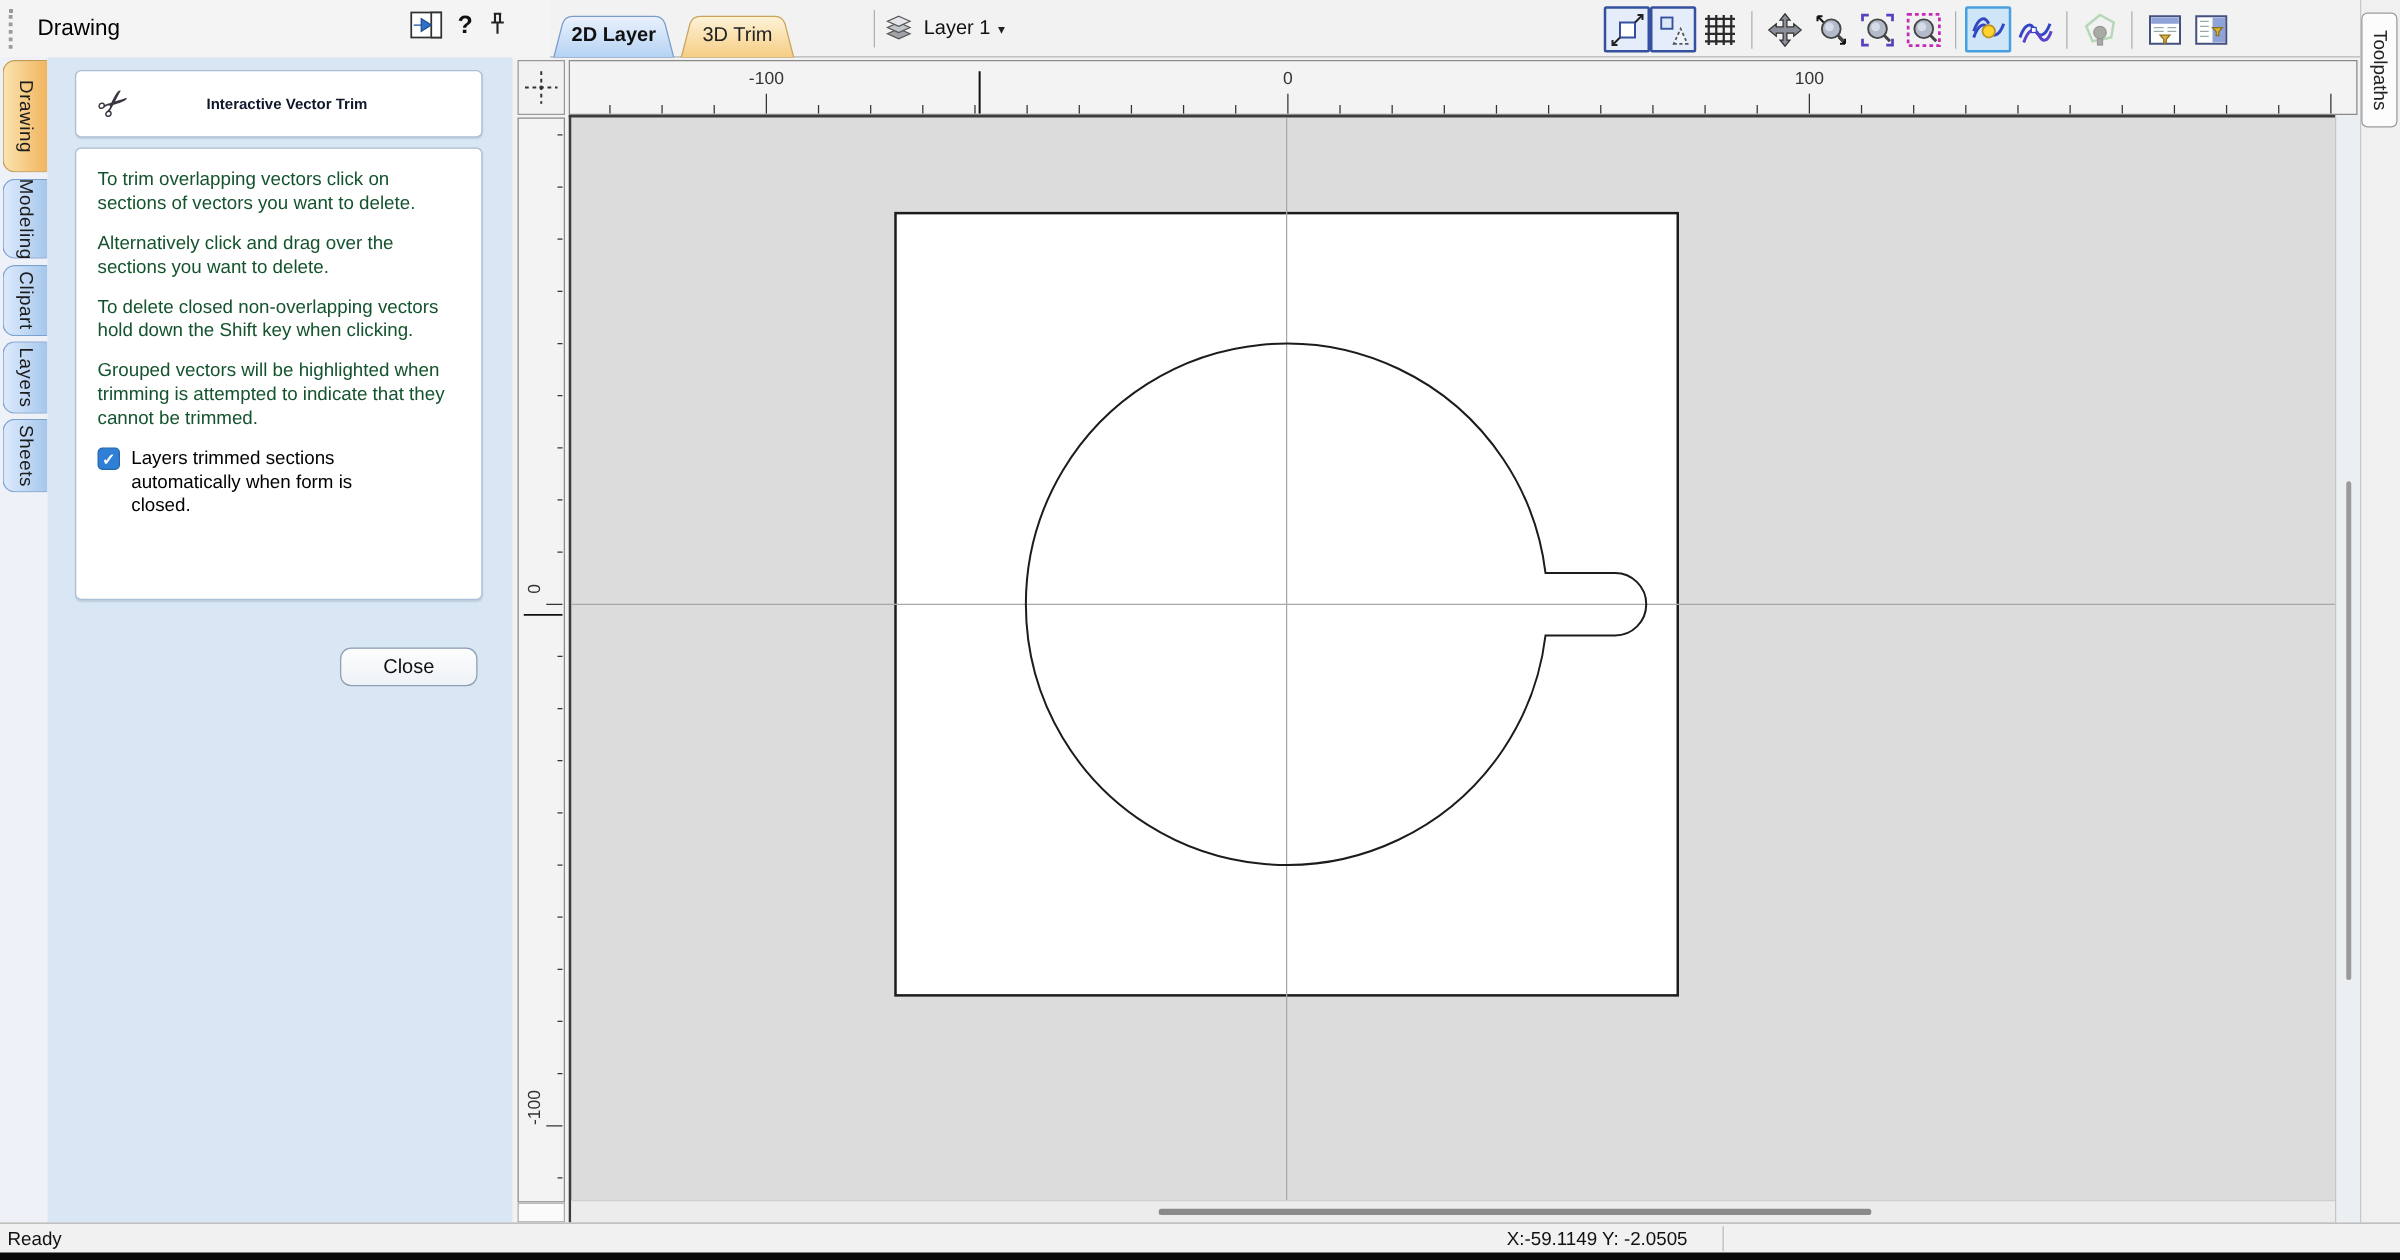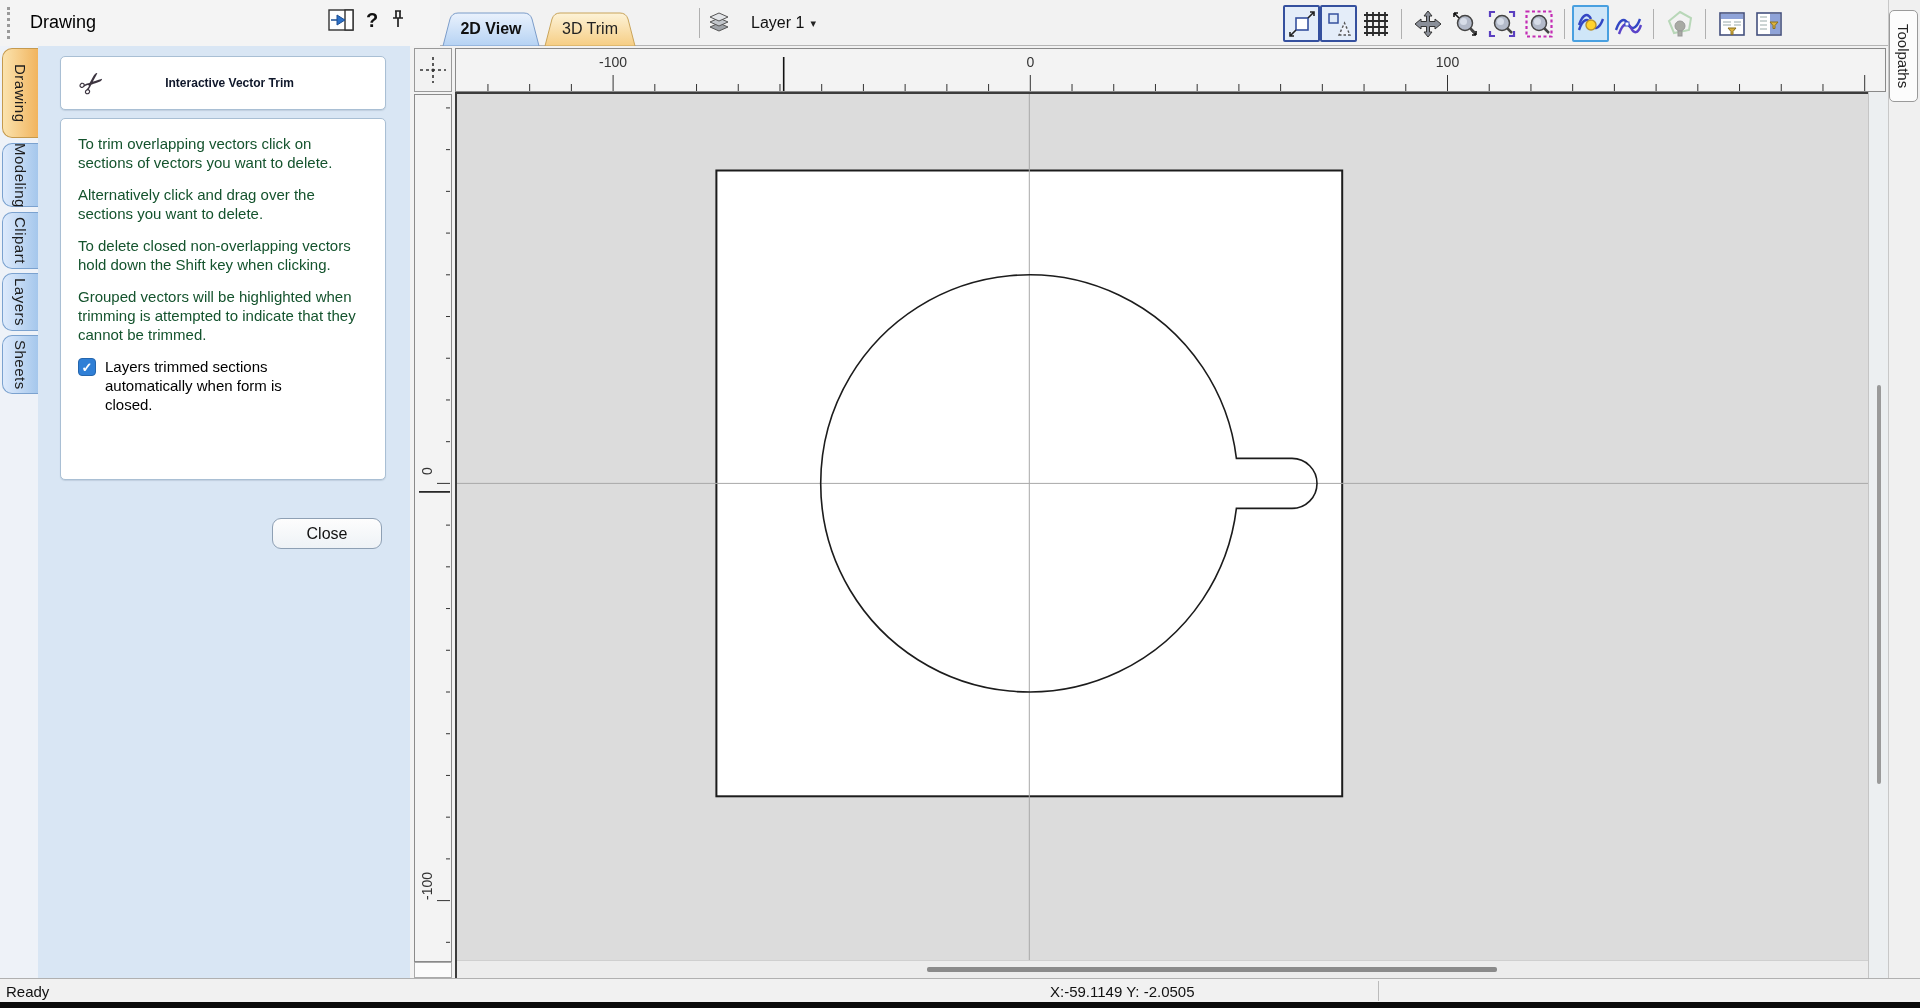--- a/index.html
+++ b/index.html
@@ -7,21 +7,21 @@
   #app { position:relative; width:1920px; height:1008px; background:#f2f2f2; }
 
   
   .topbar { position:absolute; left:440px; top:0; width:1480px; height:46px; background:#f2f2f2; border-bottom:1px solid #b5b5b5; }
   .vtab { position:absolute; height:34px; top:12px; }
   .vtab svg { position:absolute; left:0; top:0; }
   .vtab .vtab-label { position:absolute; left:0; top:0; width:100%; height:34px; display:flex; align-items:center; justify-content:center; font-size:16px; color:#222; }
   .vtab.active .vtab-label { font-weight:bold; color:#101010; }
   .layer-group { position:absolute; left:252px; top:6px; height:34px; display:flex; align-items:center; }
   .tb-sep { width:1px; height:30px; background:#b0b0b0; margin:0 7px; }
-  .layer-label { font-size:16px; color:#111; margin-left:20px; }
+  .layer-label { font-size:16px; color:#111; margin-left:8px; }
   .layer-arrow { font-size:11px; color:#222; margin-left:6px; }
   .tool-row { position:absolute; left:843px; top:5px; display:flex; align-items:center; }
   .tbtn { width:37px; height:37px; display:flex; align-items:center; justify-content:center; border:1px solid transparent; border-radius:2px; }
   .tbtn.framed { border:2px solid #35509e; background:#e4edf9; }
   .tbtn.active { border:2px solid #49a0e0; background:#cfe6f8; }
   .tbtn.disabled { opacity:.75; }
 
   
   .side-header { position:absolute; left:0; top:0; width:440px; height:46px; background:#f4f4f4; }
   .grip { position:absolute; left:7px; top:7px; height:32px; border-left:3px dotted #9a9a9a; }
@@ -65,42 +65,42 @@
 
   
   .right-strip { position:absolute; left:1888px; top:0; width:32px; height:978px; background:#f0f0f0; border-left:1px solid #c8c8c8; }
   .toolpaths-tab { position:absolute; left:1889px; top:10px; width:29px; height:92px; background:#fcfcfc; border:1px solid #9a9a9a; border-radius:5px;
                    display:flex; align-items:center; justify-content:center; }
   .toolpaths-tab span { writing-mode:vertical-rl; font-size:15px; color:#222; }
 
   
   .statusbar { position:absolute; left:0; top:978px; width:1920px; height:24px; background:#f1f1f1; border-top:1px solid #b0b0b0; }
   .status-ready { position:absolute; left:6px; top:4px; font-size:15px; color:#111; }
-  .status-coords { position:absolute; left:1050px; top:4px; width:300px; text-align:left; font-size:15px; color:#111; }
+  .status-coords { position:absolute; left:1050px; top:4px; width:300px; text-align:right; font-size:15px; color:#111; }
   .status-sep { position:absolute; left:1378px; top:2px; width:1px; height:20px; background:#bbb; }
   .blackbar { position:absolute; left:0; top:1002px; width:1920px; height:6px; background:#0a0a0a; }
 </style>
 </head>
 <body>
 
 <div id="app">
 
   <div class="topbar">
 
     <div class="vtab active" style="left:1px;width:100px;">
       <svg width="100" height="34">
         <defs>
             <linearGradient id="g2d" x1="0" y1="0" x2="0" y2="1">
           <stop offset="0" stop-color="#eaf2fd"></stop>
               <stop offset="1" stop-color="#b5d2f3"></stop>
             </linearGradient>
           </defs>
         <path d="M17 1 L83 1 Q89 1 91 7 L98 34 L2 34 L9 7 Q11 1 17 1 Z" fill="url(#g2d)" stroke="#7b9cc9"></path>
       </svg>
-      <span class="vtab-label">2D View</span>
+      <span class="vtab-label">2D Layer</span>
     </div>
 
     <div class="vtab" style="left:103px;width:94px;">
       <svg width="94" height="34">
         <defs>
             <linearGradient id="g3d" x1="0" y1="0" x2="0" y2="1">
           <stop offset="0" stop-color="#fdf3d8"></stop>
               <stop offset="1" stop-color="#f6cd83"></stop>
             </linearGradient>
           </defs>

